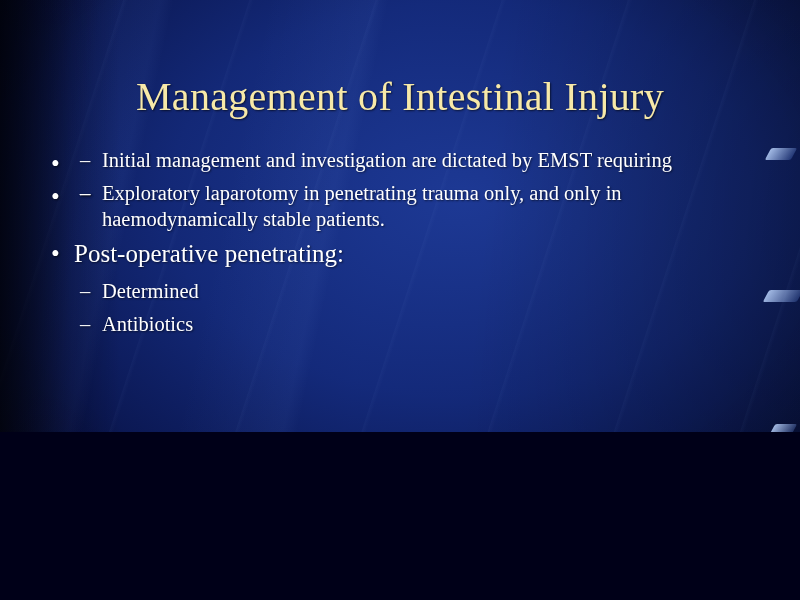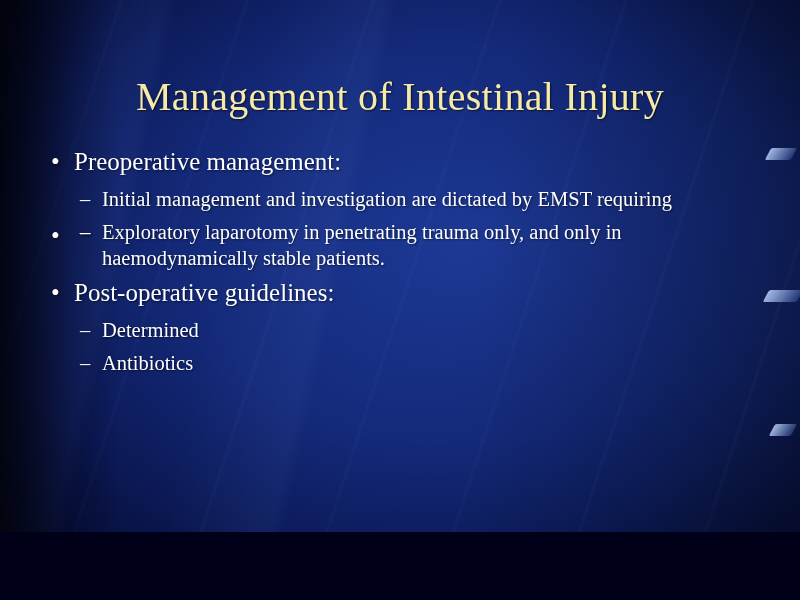--- a/index.html
+++ b/index.html
@@ -9,21 +9,21 @@
   body {
     width: 800px;
     height: 600px;
     overflow: hidden;
     font-family: "Liberation Serif", serif;
     background: #000018;
   }
   .slide {
     position: relative;
     width: 800px;
-    height: 532px;
+    height: 432px;
     overflow: hidden;
     background:
       radial-gradient(ellipse 780px 520px at 58% 46%, rgba(30,58,150,0.95) 0%, rgba(20,42,122,0.9) 38%, rgba(10,22,78,0.92) 66%, rgba(3,8,38,0.98) 100%),
       linear-gradient(100deg, #02051f 0%, #0a1552 22%, #122a84 48%, #0b1a5c 72%, #040a2c 100%);
   }
   
   .streaks {
     position: absolute;
     inset: 0;
     background:
@@ -154,21 +154,20 @@
   <div class="chevron chev3"></div>
 
   <div class="content">
     <div class="title">Management of Intestinal Injury</div>
 
     <div class="body">
       <ul class="lvl1">
 
         <li class="l1">
           <span class="bullet">•</span>
-          <span>Preoperative management:</span>
           <ul class="lvl2">
             <li class="l2">
               <span class="dash">–</span>
               <span>Initial management and investigation are dictated by EMST requiring</span>
             </li>
           </ul>
         </li>
 
         <li class="l1">
           <span class="bullet">•</span>
@@ -181,21 +180,21 @@
             </li>
             <li class="l2">
               <span class="dash">–</span>
               <span>Exploratory laparotomy in penetrating trauma only, and only in haemodynamically stable patients.</span>
             </li>
           </ul>
         </li>
 
         <li class="l1">
           <span class="bullet">•</span>
-          <span>Post-operative guidelines:</span>
+          <span>Post-operative penetrating:</span>
           <ul class="lvl2">
             <li class="l2">
               <span class="dash">–</span>
               <span>Determined</span>
             </li>
             <li class="l2">
               <span class="dash">–</span>
               <span>Antibiotics</span>
             </li>
           </ul>

